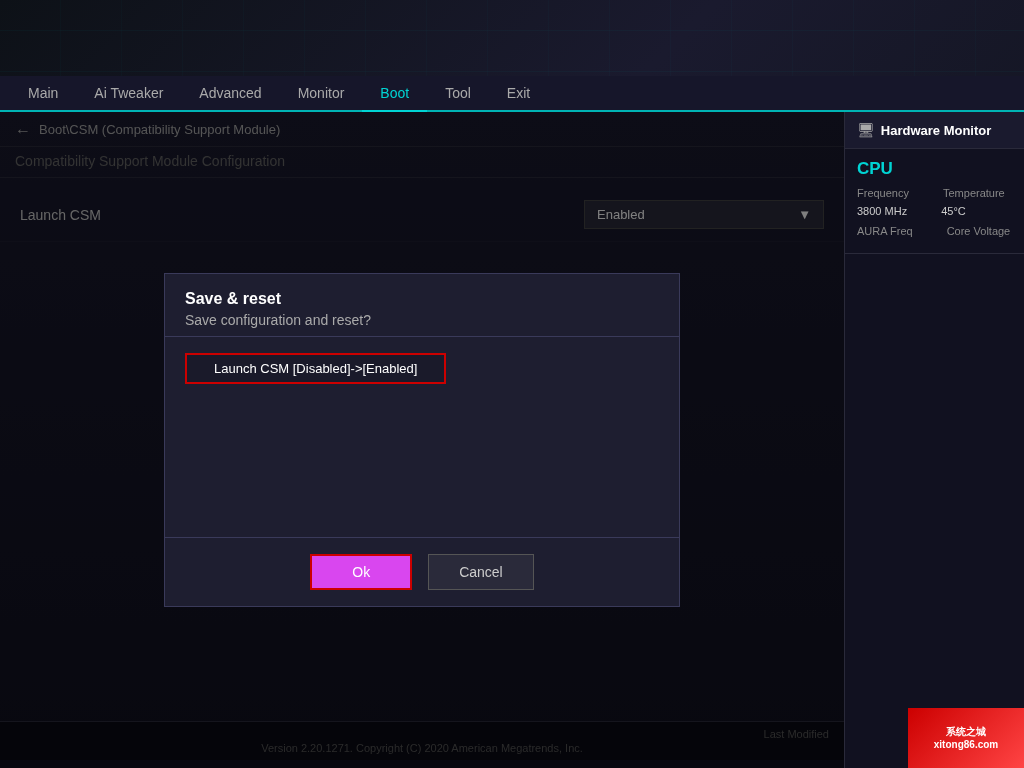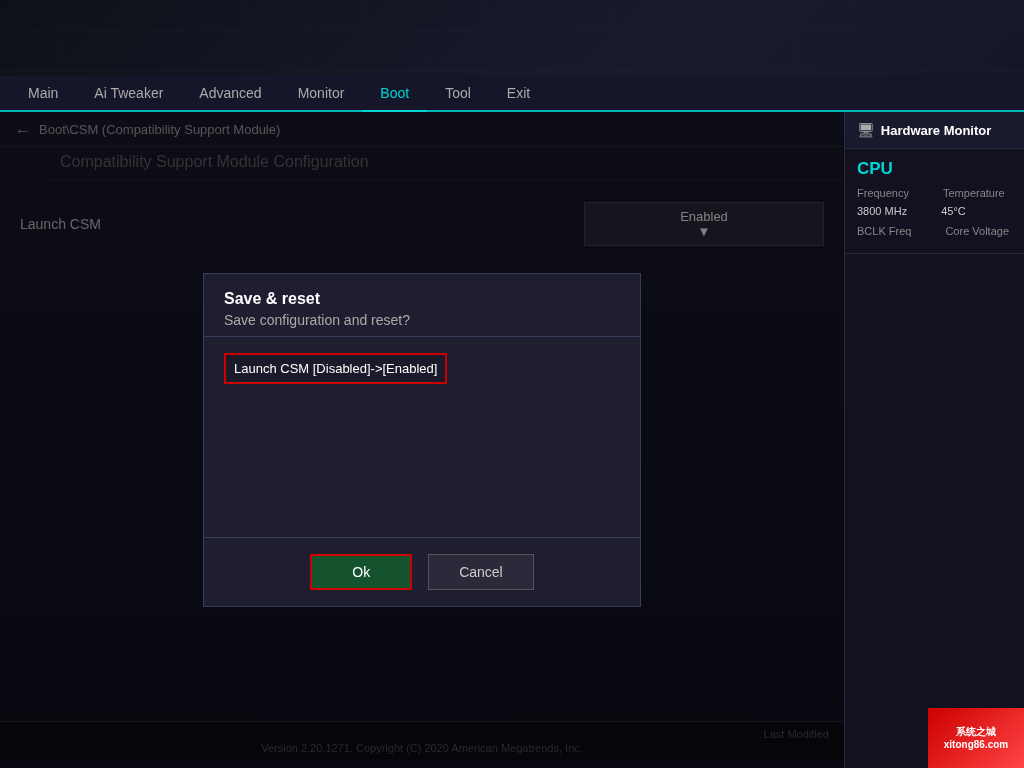--- a/index.html
+++ b/index.html
@@ -180,23 +180,22 @@
 
     .back-arrow {
       color: #aaa;
       font-size: 16px;
       cursor: pointer;
     }
 
     .sub-header {
       padding: 6px 15px 8px 15px;
       color: #666;
-      font-size: 16px;
+      font-size: 14px;
       border-bottom: 1px solid #2a2a3a;
-      margin-left: 45px;
     }
 
     
     .settings-section {
       padding: 10px 0;
     }
 
     .setting-row {
       display: flex;
       align-items: center;
@@ -214,38 +213,37 @@
       display: flex;
       align-items: center;
       background: #2a2a3a;
       border: 1px solid #444;
       padding: 6px 12px;
       width: 240px;
       justify-content: space-between;
       color: #fff;
       font-size: 13px;
       cursor: pointer;
-      flex-direction: column;
     }
 
     
     .modal-overlay {
       position: absolute;
       top: 0; left: 0; right: 0; bottom: 0;
       background: rgba(0,0,0,0.5);
       display: flex;
       justify-content: center;
       align-items: center;
       z-index: 100;
     }
 
     .modal {
       background: #1e1e30;
       border: 1px solid #3a3a5a;
-      width: 438px;
+      width: 516px;
       padding: 0;
     }
 
     .modal-header {
       padding: 16px 20px 8px 20px;
       border-bottom: 1px solid #3a3a5a;
     }
 
     .modal-title {
       color: #fff;
@@ -259,37 +257,37 @@
       font-size: 14px;
     }
 
     .modal-body {
       padding: 16px 20px;
       min-height: 200px;
     }
 
     .change-item {
       border: 2px solid #cc0000;
-      padding: 6px 8px;
+      padding: 6px 27px;
       color: #fff;
       font-size: 13px;
       background: #1a1a2a;
       display: inline-block;
     }
 
     .modal-footer {
       padding: 16px 20px;
       display: flex;
       justify-content: center;
       gap: 16px;
       border-top: 1px solid #3a3a5a;
     }
 
     .btn-ok {
-      background: #14532d;
+      background: #d946ef;
       border: 2px solid #cc0000;
       color: #fff;
       padding: 8px 40px;
       font-size: 14px;
       cursor: pointer;
       outline: none;
     }
 
     .btn-cancel {
       background: #2a2a3a;
@@ -375,21 +373,21 @@
       color: #555;
       font-size: 11px;
       text-align: center;
     }
 
     
     .watermark {
       position: absolute;
       bottom: 0;
       right: 0;
-      width: 96px;
+      width: 116px;
       height: 60px;
       background: linear-gradient(135deg, #cc0000 0%, #ff4444 100%);
       display: flex;
       align-items: center;
       justify-content: center;
       z-index: 200;
     }
 
     .watermark-text {
       color: #fff;
@@ -516,21 +514,21 @@
           <div class="hw-stat-row">
             <span class="hw-stat-label">Frequency</span>
             <span class="hw-stat-label">Temperature</span>
           </div>
           <div class="hw-stat-row">
             <span class="hw-stat-value">3800 MHz</span>
             <span class="hw-stat-value">45°C</span>
           </div>
 
           <div class="hw-stat-row" style="margin-top:8px;">
-            <span class="hw-stat-label">BCLK Freq</span>
+            <span class="hw-stat-label">AURA Freq</span>
             <span class="hw-stat-label">Core Voltage</span>
           </div>
         </div>
       </div>
     </div>
   </div>
 
   <div class="watermark">
     <div class="watermark-text">
       <div>系统之城</div>

